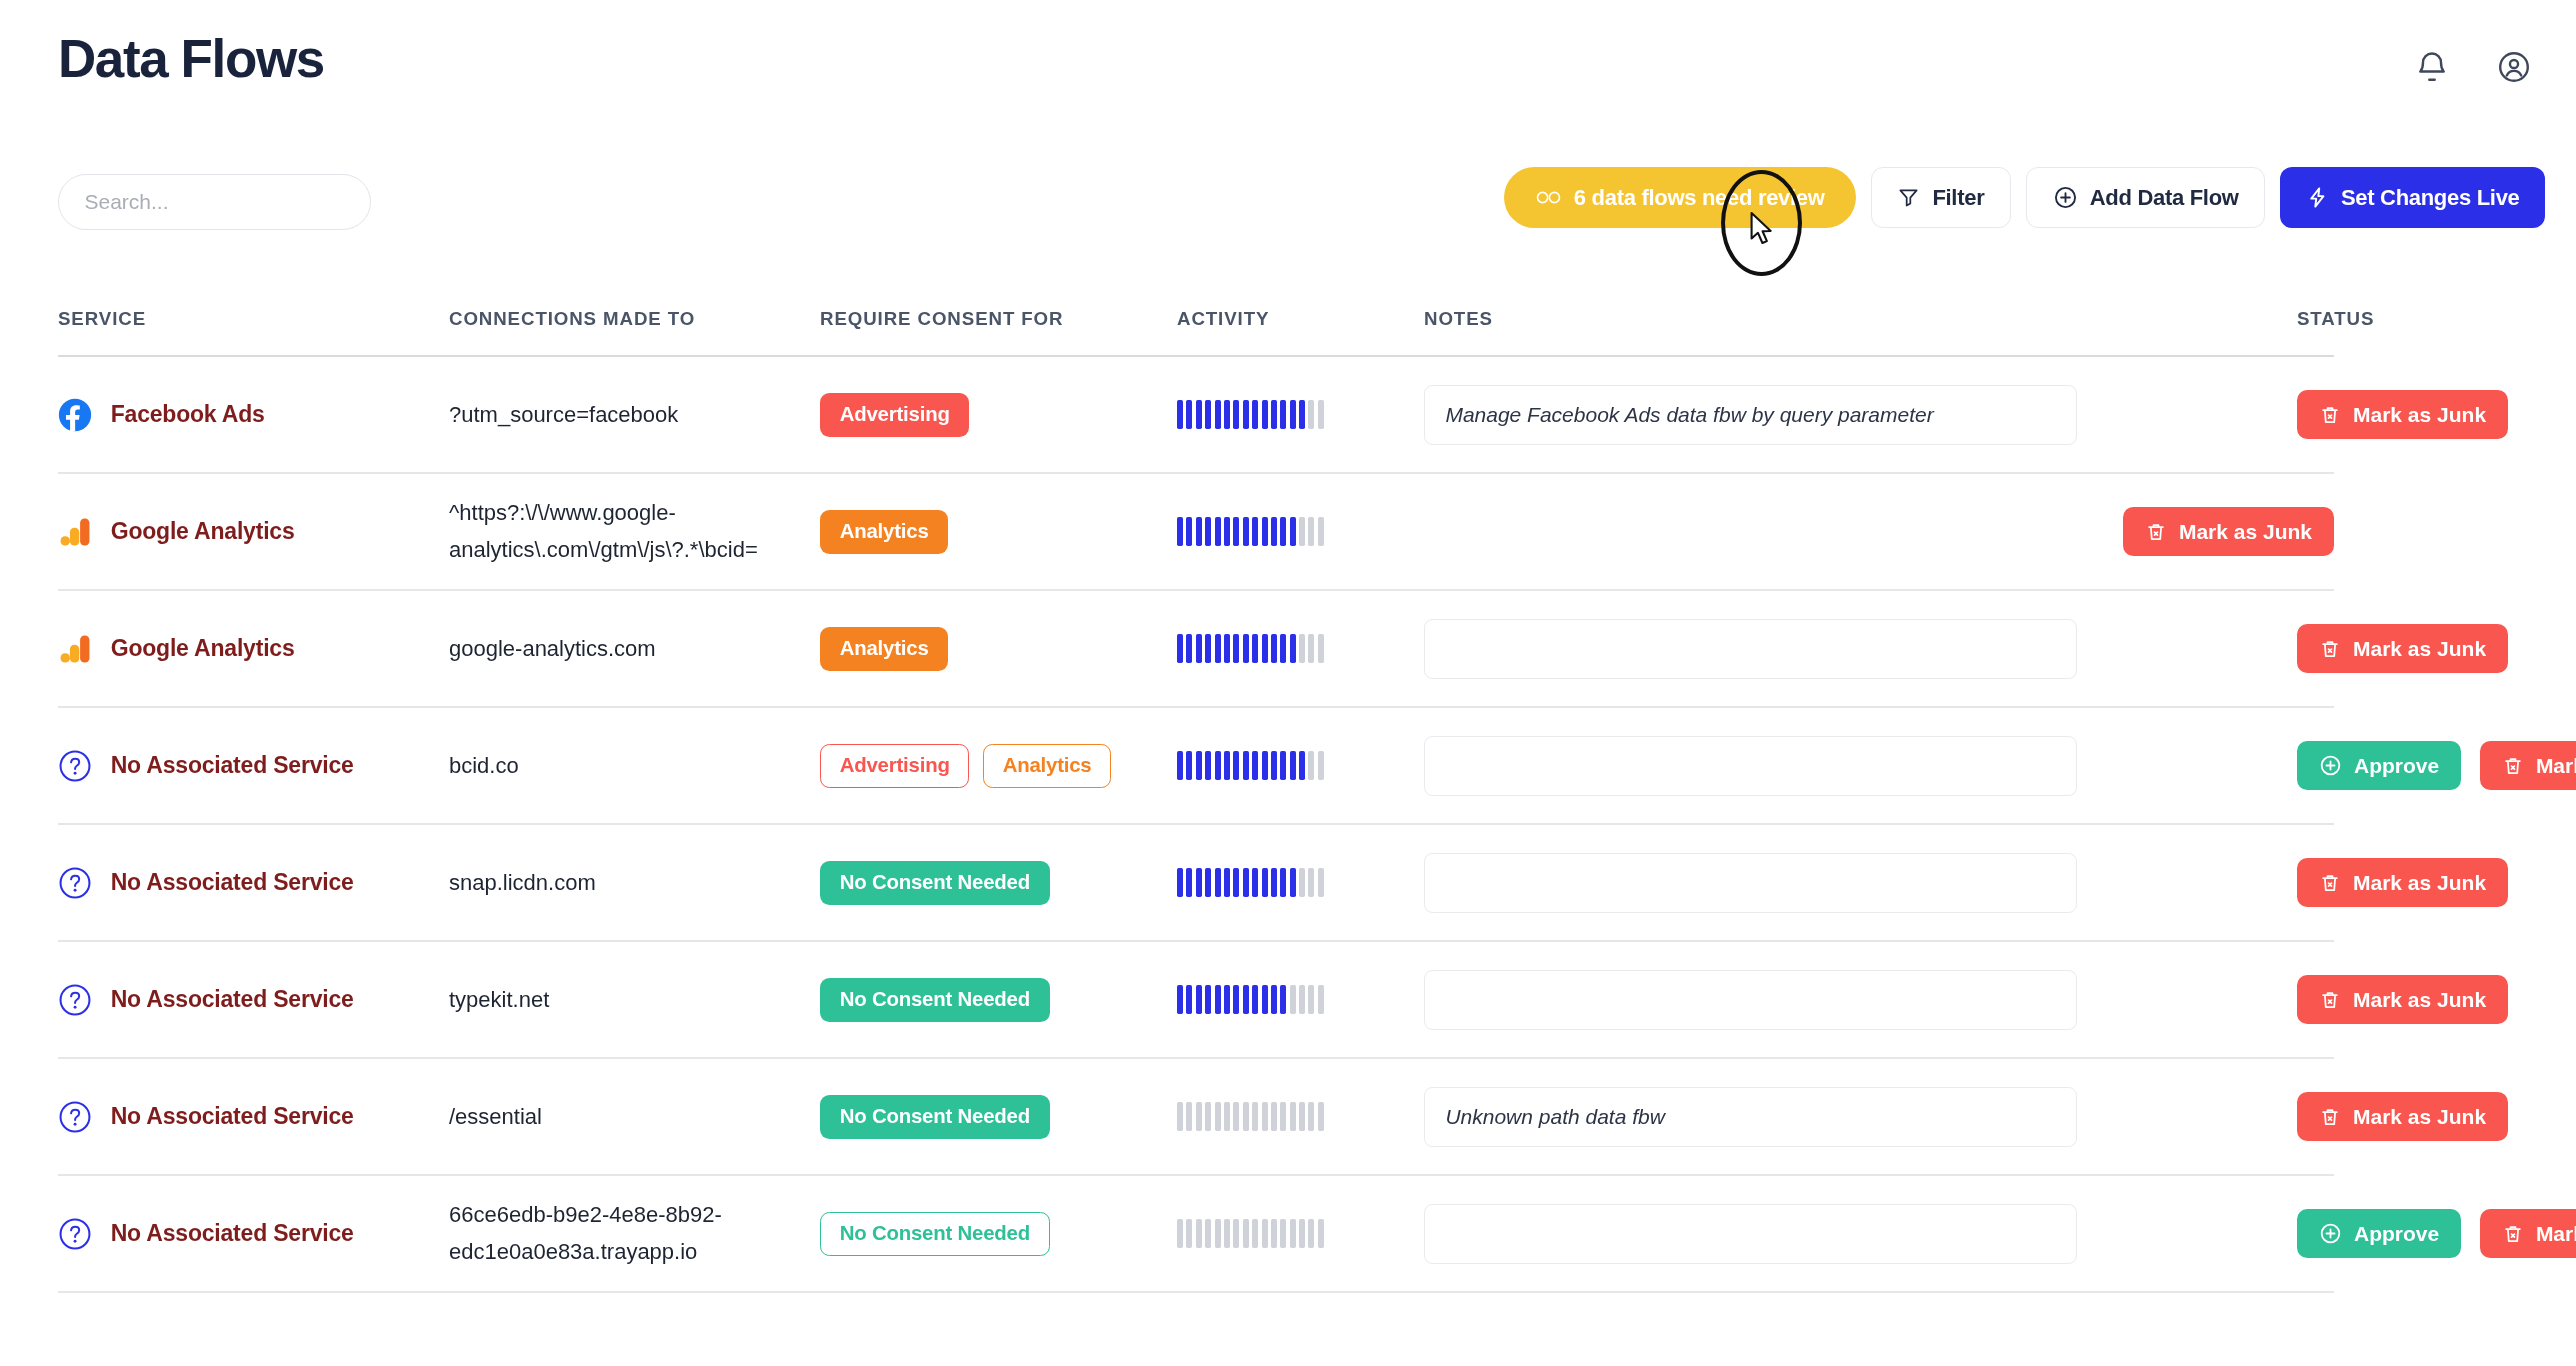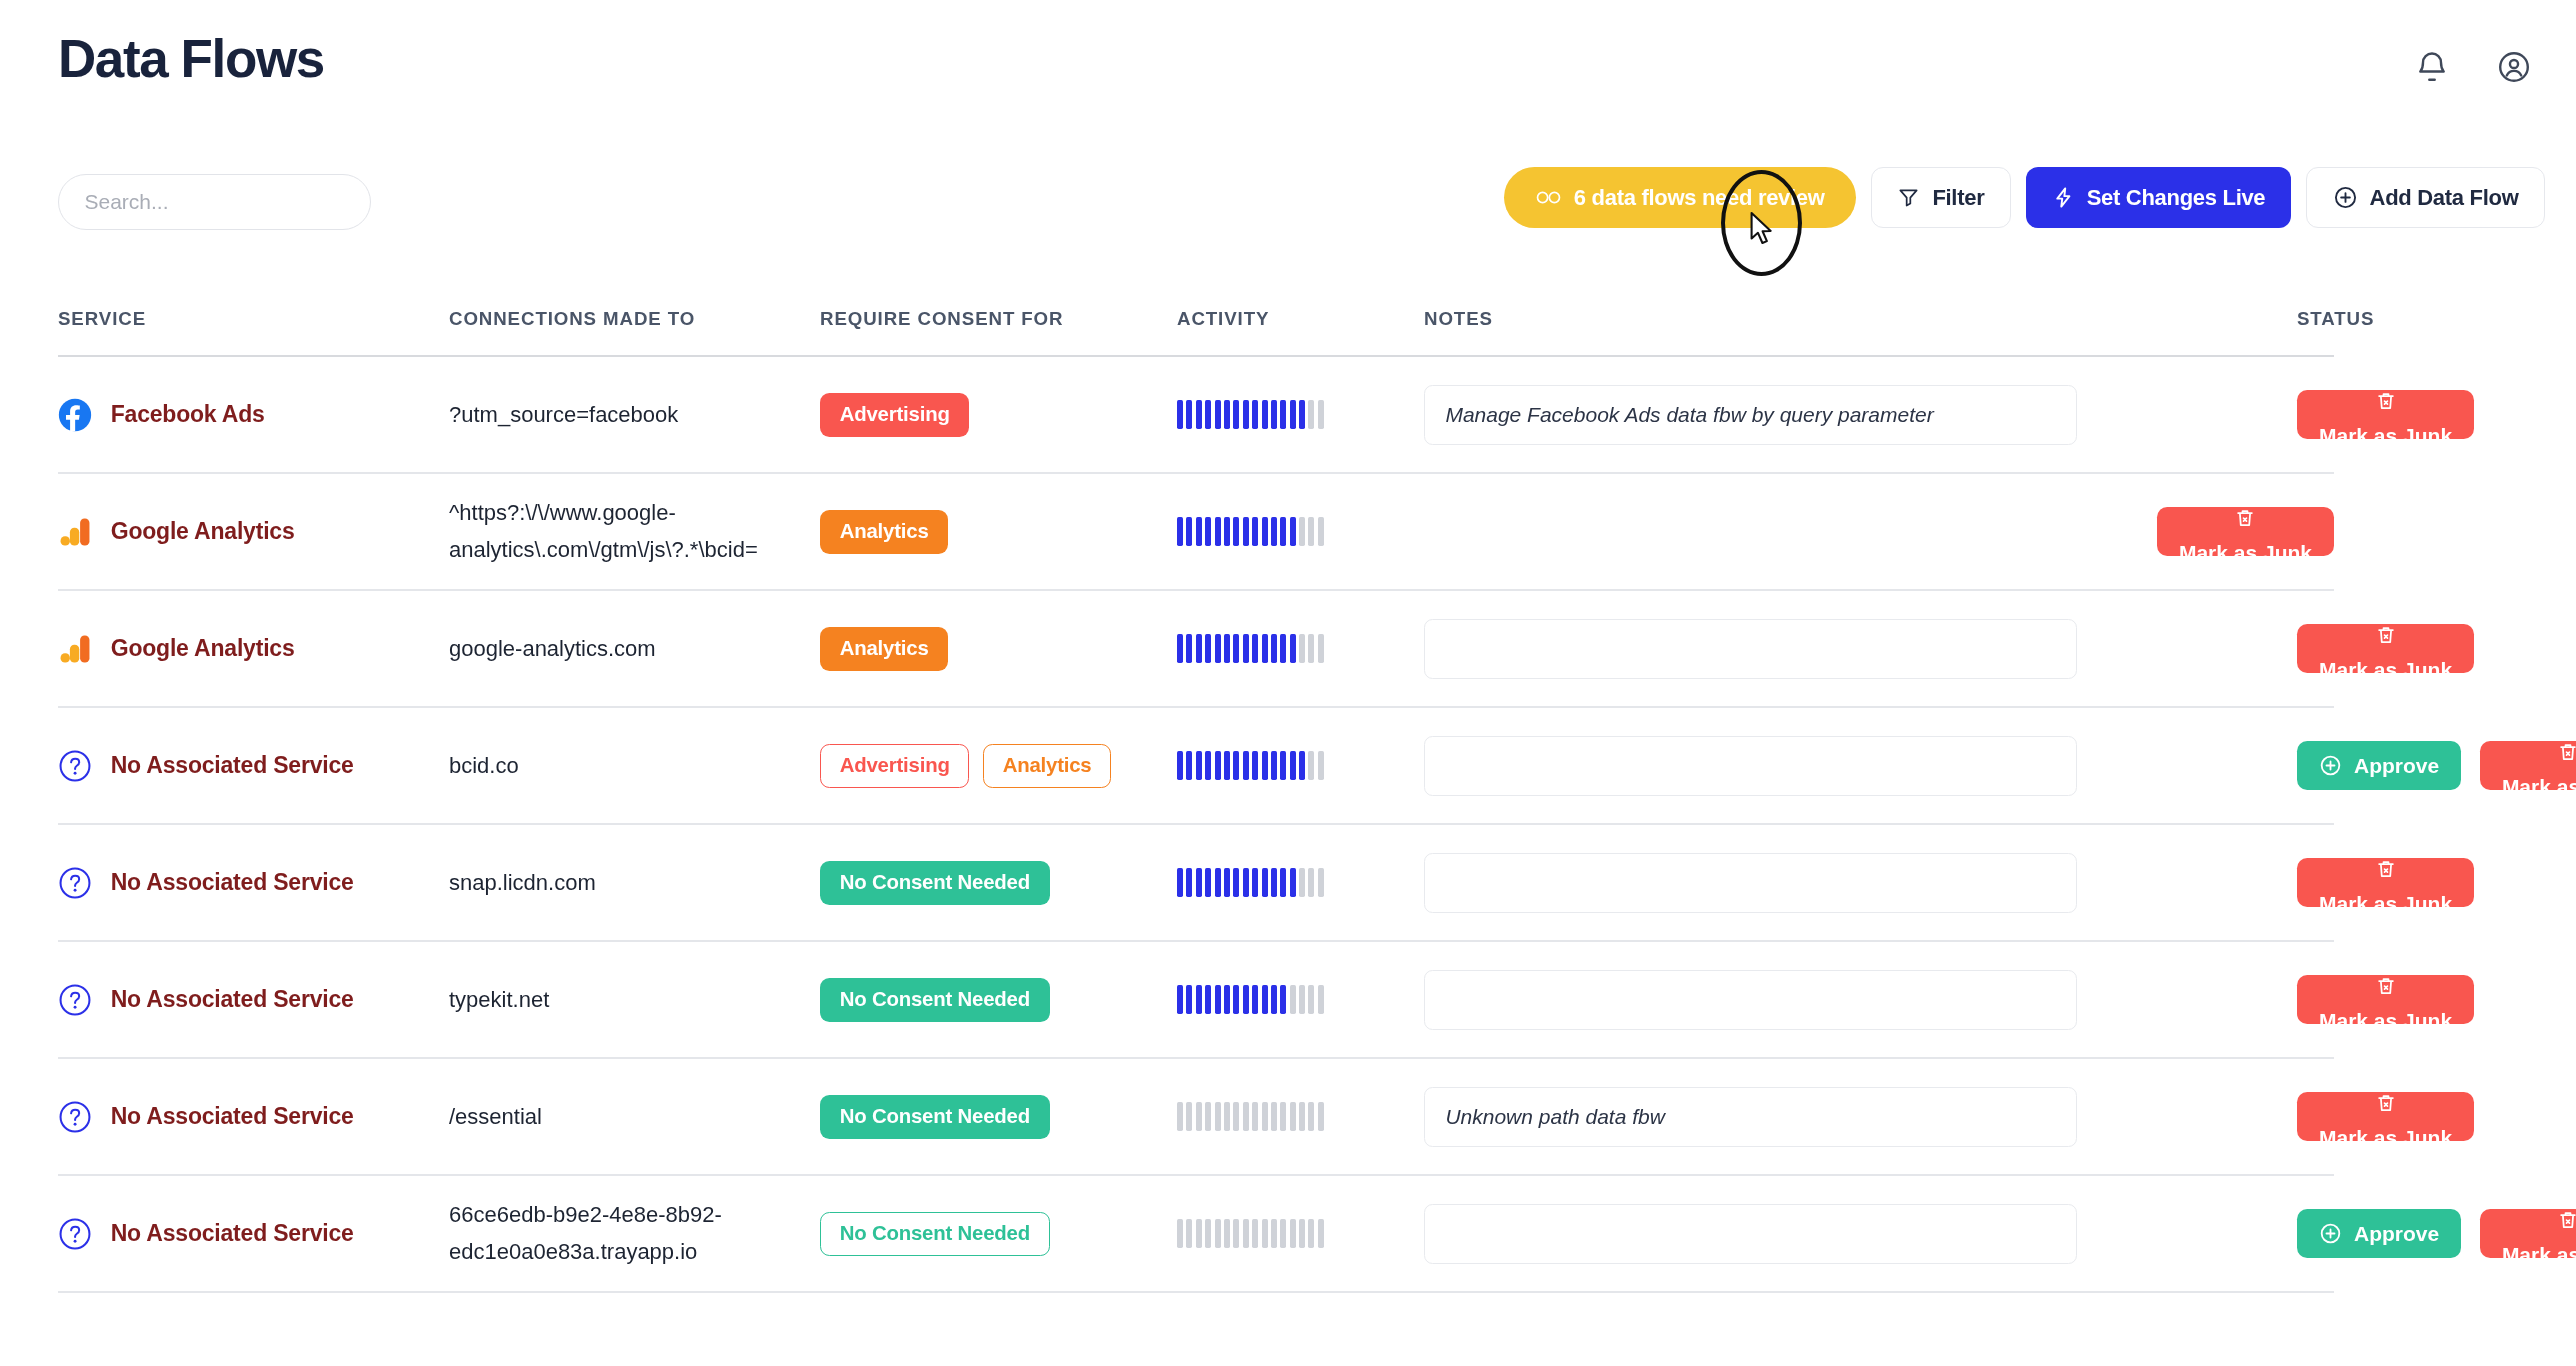--- a/index.html
+++ b/index.html
@@ -119,21 +119,21 @@
 
   .status-wrap { display:flex; align-items:center; justify-content:flex-end; gap: 18.7px; width: 100%; padding-right: 0; }
   .sbtn {
     display:inline-flex; align-items:center; gap: 12px;
     height: 49px; padding: 0 22px; border-radius: 10.2px;
     font-size: 21px; font-weight: 700; color: #fff; border:none; cursor:pointer;
     white-space: nowrap; font-family: "Liberation Sans", sans-serif;
   }
   .sbtn svg { display:block; flex:0 0 auto; }
   .btn-approve { background: #2ec197; }
-  .btn-junk { background: #f9564f; flex-direction: column; }
+  .btn-junk { background: #f9564f; }
 
   
   .cursor-ring {
     position: absolute; left: 1721px; top: 170px;
     width: 81px; height: 106px; border: 4.3px solid #111;
     border-radius: 50%; pointer-events:none; z-index: 50;
   }
   .cursor-arrow { position: absolute; left: 1750px; top: 211px; z-index: 51; }
 </style>
 </head>
@@ -176,37 +176,37 @@
 
       <button class="btn btn-outline">
         <span>
           <svg width="23" height="23" viewBox="0 0 24 24" fill="none" stroke="#202a41" stroke-width="1.8" stroke-linejoin="round">
             <path d="M3.5 4.5h17l-6.6 7.6v6.2l-3.8 2.1v-8.3z"></path>
           </svg>
         </span>
         <span>Filter</span>
       </button>
 
-      <button class="btn btn-primary">
-        <span>
-          <svg width="23" height="23" viewBox="0 0 24 24" fill="none" stroke="#fff" stroke-width="2" stroke-linejoin="round" stroke-linecap="round">
-            <path d="M13.8 2.5 5.5 13.2h5.2l-1 8.3 8.5-10.9h-5.3z"></path>
-          </svg>
-        </span>
-        <span>Set Changes Live</span>
-      </button>
-
       <button class="btn btn-outline">
         <span>
           <svg width="25" height="25" viewBox="0 0 24 24" fill="none" stroke="#202a41" stroke-width="1.8" stroke-linecap="round">
             <circle cx="12" cy="12" r="9.2"></circle>
               <path d="M12 7.8v8.4M7.8 12h8.4"></path>
           </svg>
         </span>
         <span>Add Data Flow</span>
+      </button>
+
+      <button class="btn btn-primary">
+        <span>
+          <svg width="23" height="23" viewBox="0 0 24 24" fill="none" stroke="#fff" stroke-width="2" stroke-linejoin="round" stroke-linecap="round">
+            <path d="M13.8 2.5 5.5 13.2h5.2l-1 8.3 8.5-10.9h-5.3z"></path>
+          </svg>
+        </span>
+        <span>Set Changes Live</span>
       </button>
     </div>
   </div>
 
   <div class="table">
     <div class="thead">
       <div class="th c-service">SERVICE</div>
       <div class="th c-conn">CONNECTIONS MADE TO</div>
       <div class="th c-consent">REQUIRE CONSENT FOR</div>
       <div class="th c-activity">ACTIVITY</div>

